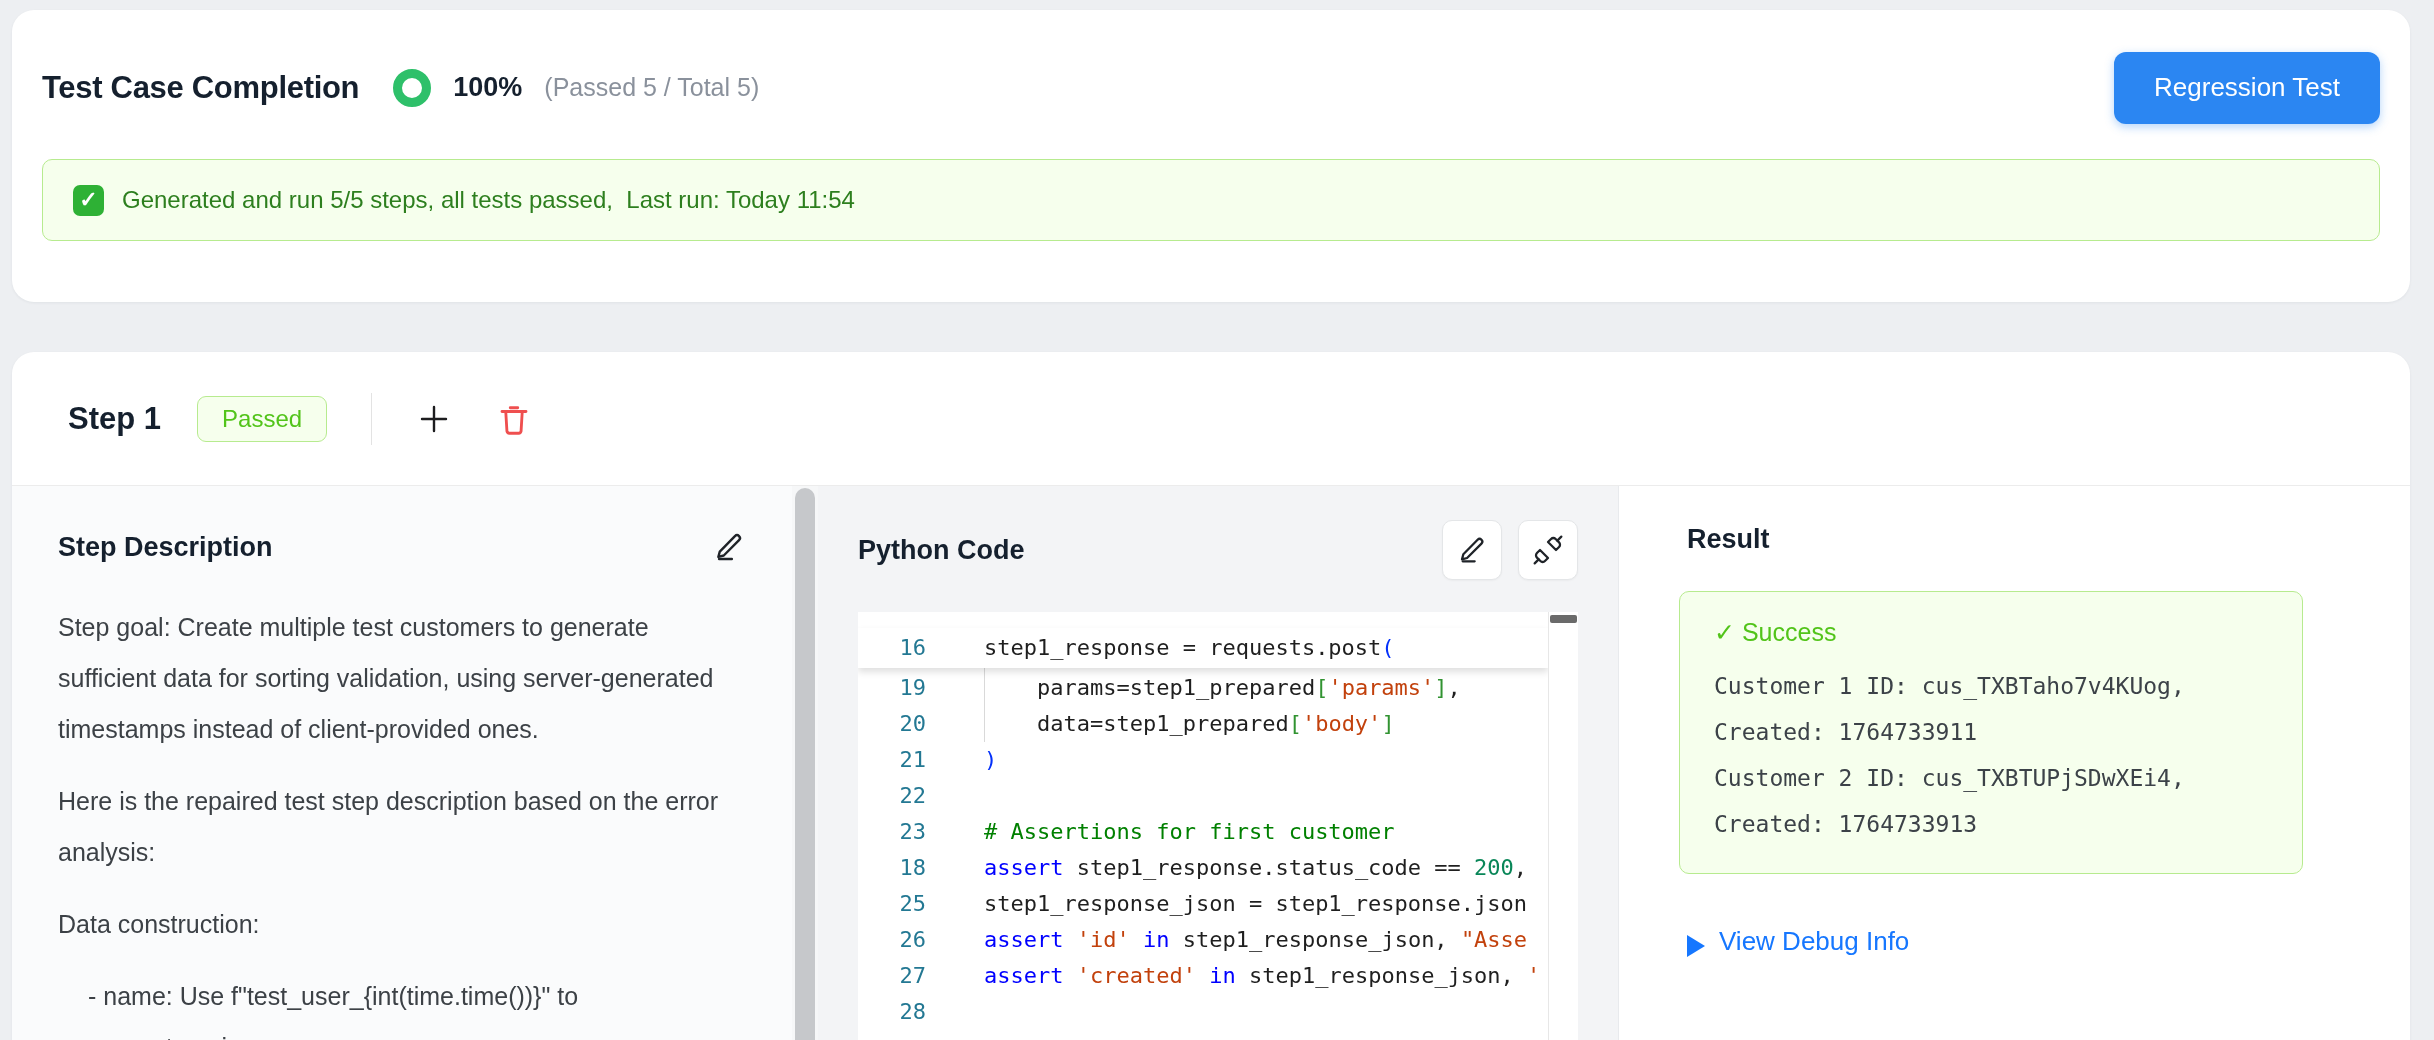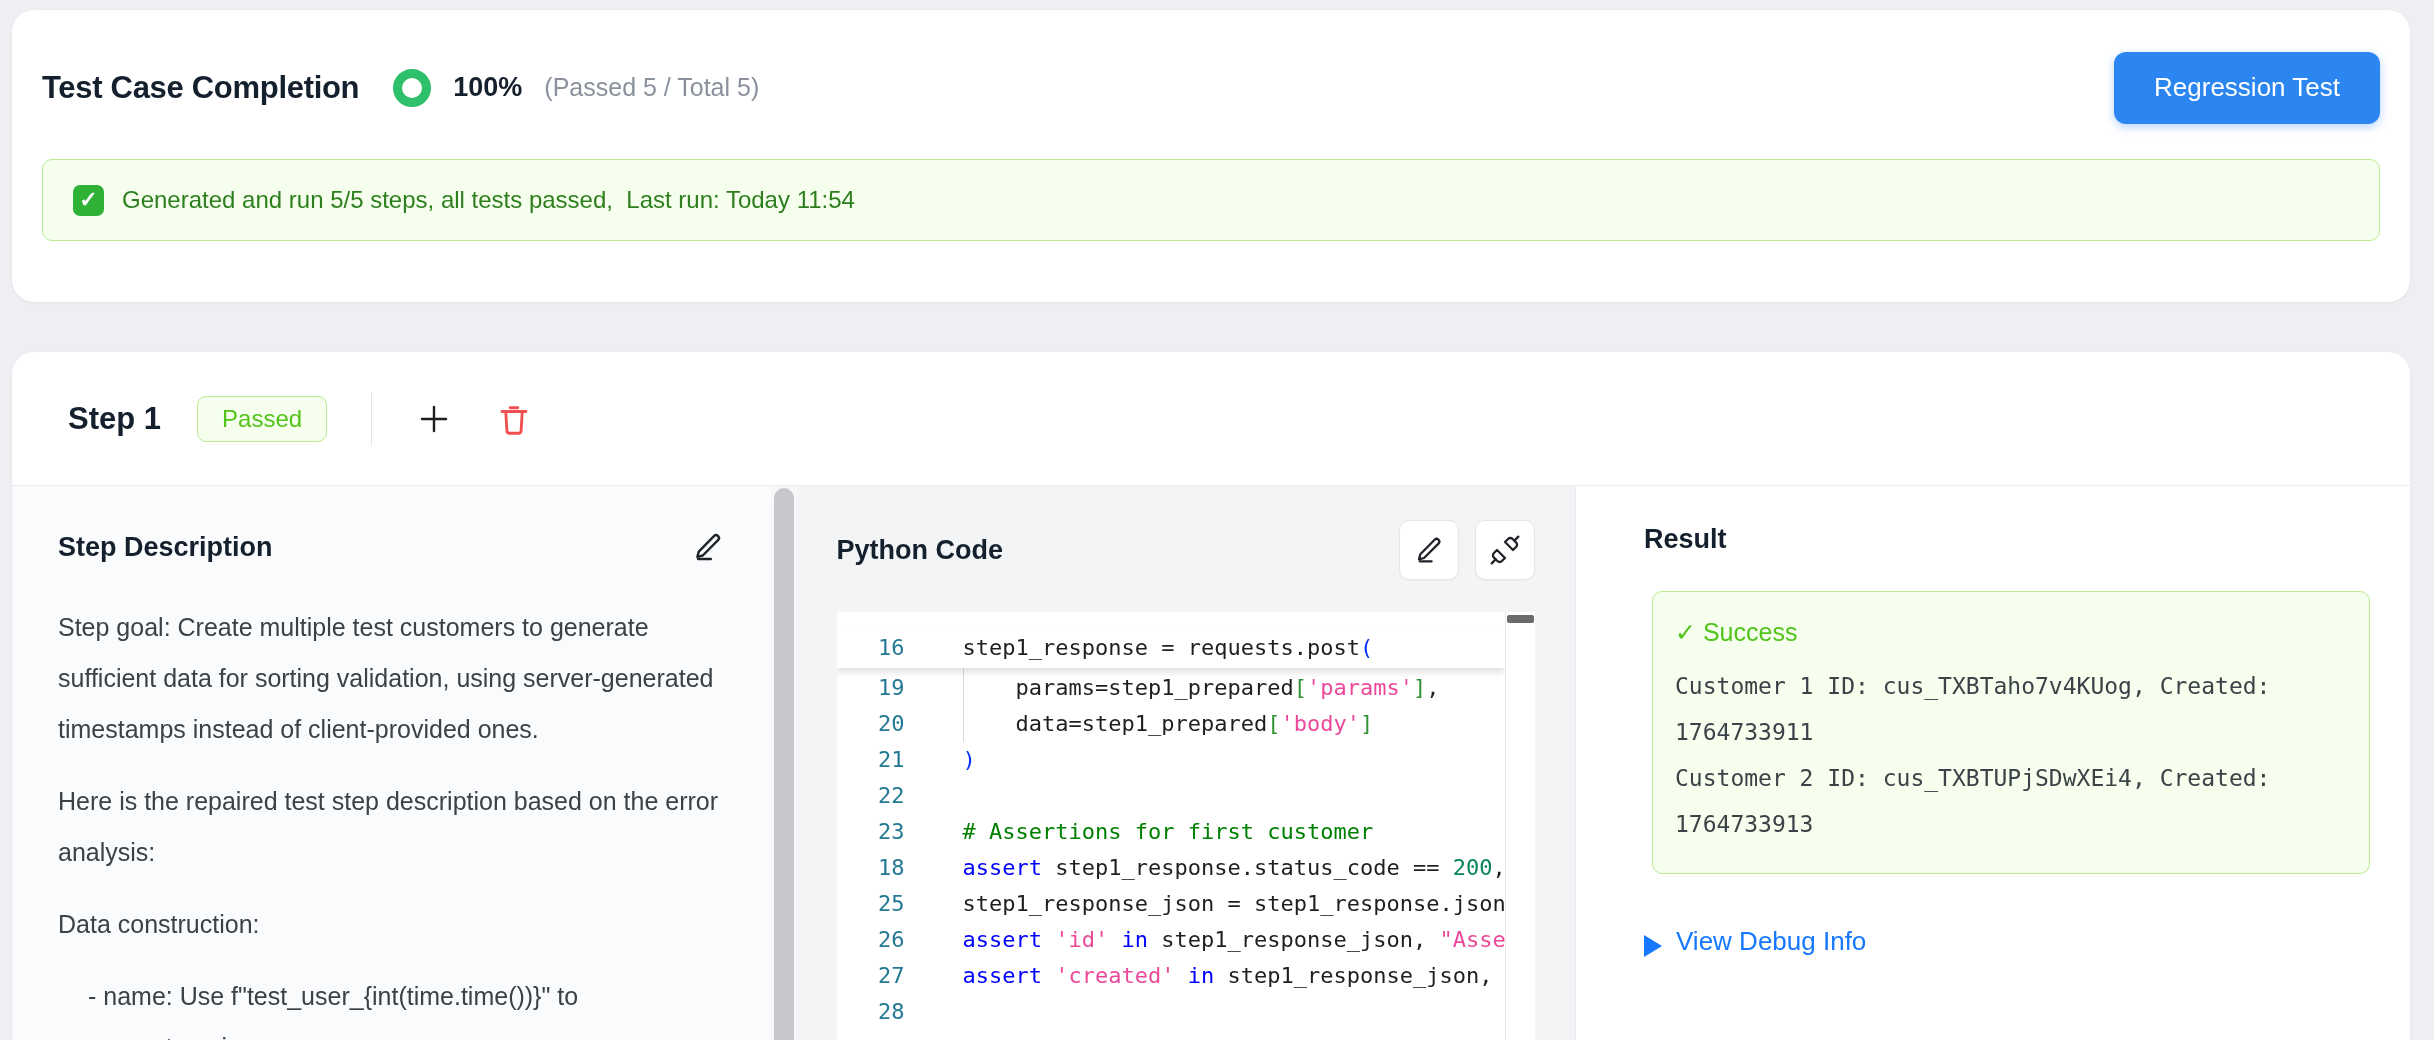--- a/index.html
+++ b/index.html
@@ -57,26 +57,26 @@
   .code-scroll{position:absolute;inset:0 30px 0 0;padding-top:22px;overflow:hidden;}
   .code-row{display:flex;height:36px;line-height:36px;white-space:pre;}
   .gutter{width:68px;text-align:right;color:#237893;flex:0 0 auto;}
   .codetext{padding-left:58px;color:#1f1f1f;white-space:pre;overflow:hidden;}
   .sticky-row{position:absolute;top:16px;left:0;right:30px;height:40px;background:#fff;z-index:3;
               box-shadow:0 4px 7px rgba(0,0,0,.13);display:flex;align-items:center;}
   .sticky-row .code-row{width:100%;}
   .indent-guide{position:absolute;left:126px;top:40px;width:1px;height:90px;background:#d9d9d9;z-index:1;}
   .code-scrollbar{position:absolute;top:0;right:0;bottom:0;width:30px;background:#fff;border-left:1px solid #e7e7e7;z-index:4;}
   .code-thumb{position:absolute;top:3px;left:1px;width:27px;height:8px;background:#6a6a6a;border-radius:2px;cursor:pointer;}
-  .tok-k{color:#0000ff;} .tok-s{color:#ec4899;} .tok-c{color:#008000;} .tok-n{color:#098658;}
+  .tok-k{color:#0000ff;} .tok-s{color:#c2410c;} .tok-c{color:#008000;} .tok-n{color:#098658;}
   .tok-p1{color:#0431fa;} .tok-p2{color:#319331;} .tok-d{color:#1f1f1f;}
   
   .result-title{font-size:27px;font-weight:bold;margin-left:24px;}
-  .result-box{margin-top:36px;margin-left:32px;width:718px;background:var(--green-bg);
-              border:1.5px solid var(--green-border);border-radius:10px;padding:26px 22px;}
+  .result-box{margin-top:36px;margin-left:16px;width:624px;background:var(--green-bg);
+              border:1.5px solid var(--green-border);border-radius:10px;padding:26px 34px;}
   .success-line{color:var(--green);font-size:25px;margin-bottom:16px;}
   .mono-line{font-family:"DejaVu Sans Mono",monospace;font-size:23px;line-height:46px;color:#3c4248;word-break:break-word;}
   .debug-link{margin-top:52px;margin-left:24px;display:flex;align-items:flex-end;gap:14px;color:#1677ff;
               font-size:26px;cursor:pointer;width:max-content;}
   .tri{width:0;height:0;border-left:18px solid #1677ff;border-top:11px solid transparent;border-bottom:11px solid transparent;}
   svg{display:block;}
 </style>
 </head>
 <body>
 

